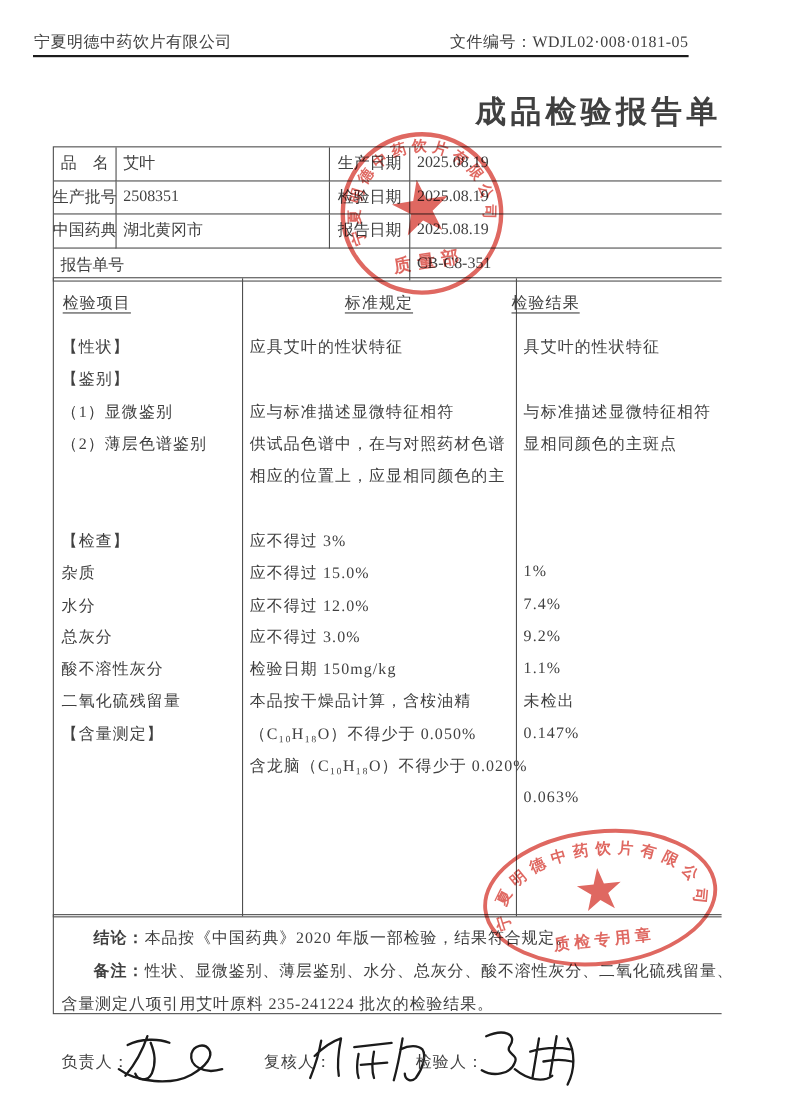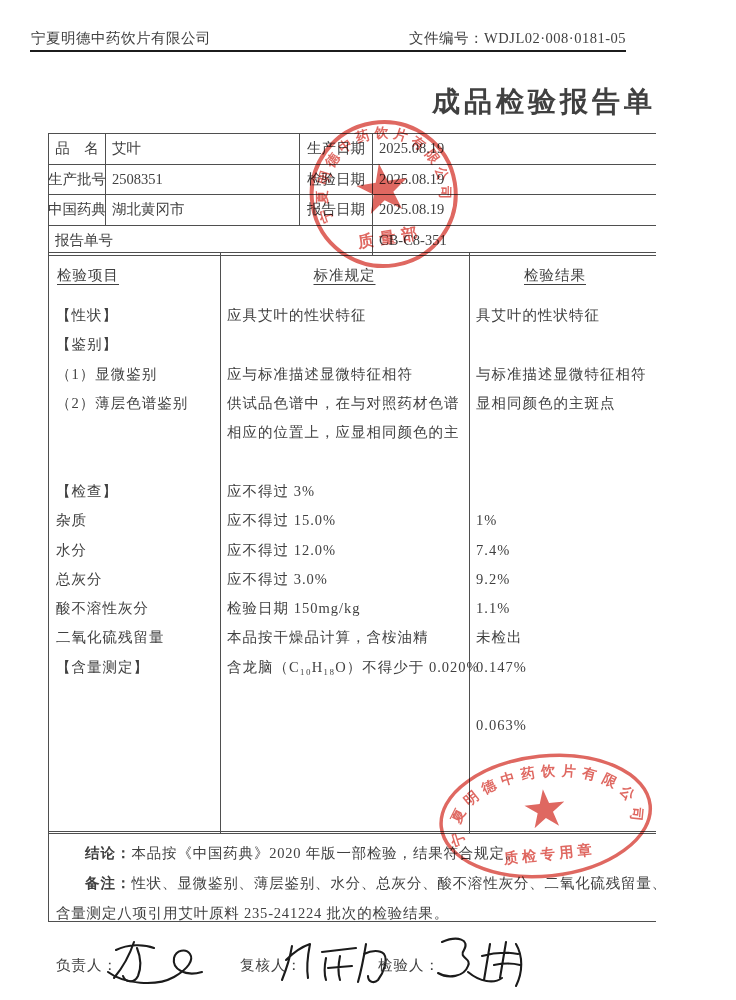--- a/index.html
+++ b/index.html
@@ -27,21 +27,21 @@
   .ic.bot{border-bottom:none;}
   .ic.span3{grid-column:1/4;}
 
   
   .main{position:absolute;left:48px;top:252px;width:640px;height:580px;
         border:1px solid #4f4f4f;font-size:14.5px;}
   .vline{position:absolute;top:0;bottom:0;border-left:1px solid #4f4f4f;}
   .v1{left:171px;} .v2{left:420px;}
   .mh{position:absolute;top:13px;text-decoration:underline;text-underline-offset:4px;
       letter-spacing:1px;}
-  .mh1{left:8px;} .mh2{left:171px;width:249px;text-align:center;} .mh3{left:396px;width:220px;text-align:center;}
+  .mh1{left:8px;} .mh2{left:171px;width:249px;text-align:center;} .mh3{left:416px;width:220px;}
   .mcol{position:absolute;top:48px;}
   .c1{left:0;width:171px;} .c2{left:171px;width:249px;} .c3{left:420px;width:220px;}
   .ml{height:29.3px;display:flex;align-items:center;padding:0 7px;
       white-space:nowrap;letter-spacing:1px;overflow:visible;}
 
   
   .concl{position:absolute;left:48px;top:831px;width:626px;height:79px;
          border:1px solid #4f4f4f;padding:6px 7px 4px 7px;font-size:14.5px;}
   .concl p{margin:0;line-height:30px;text-indent:2em;letter-spacing:.8px;}
   .concl b{letter-spacing:1px;}
@@ -125,20 +125,21 @@
         <div class="ml">应与标准描述显微特征相符</div>
         <div class="ml">供试品色谱中，在与对照药材色谱</div>
         <div class="ml">相应的位置上，应显相同颜色的主</div>
         <div class="ml"></div>
         <div class="ml">应不得过 3%</div>
         <div class="ml">应不得过 15.0%</div>
         <div class="ml">应不得过 12.0%</div>
         <div class="ml">应不得过 3.0%</div>
         <div class="ml">检验日期 150mg/kg</div>
         <div class="ml">本品按干燥品计算，含桉油精</div>
+        <div class="ml">（C₁₀H₁₈O）不得少于 0.050%</div>
         <div class="ml">含龙脑（C₁₀H₁₈O）不得少于 0.020%</div>
       </div>
     <div class="mcol c3">
 
     <div class="ml">具艾叶的性状特征</div>
         <div class="ml"></div>
         <div class="ml">与标准描述显微特征相符</div>
         <div class="ml">显相同颜色的主斑点</div>
         <div class="ml"></div>
         <div class="ml"></div>

